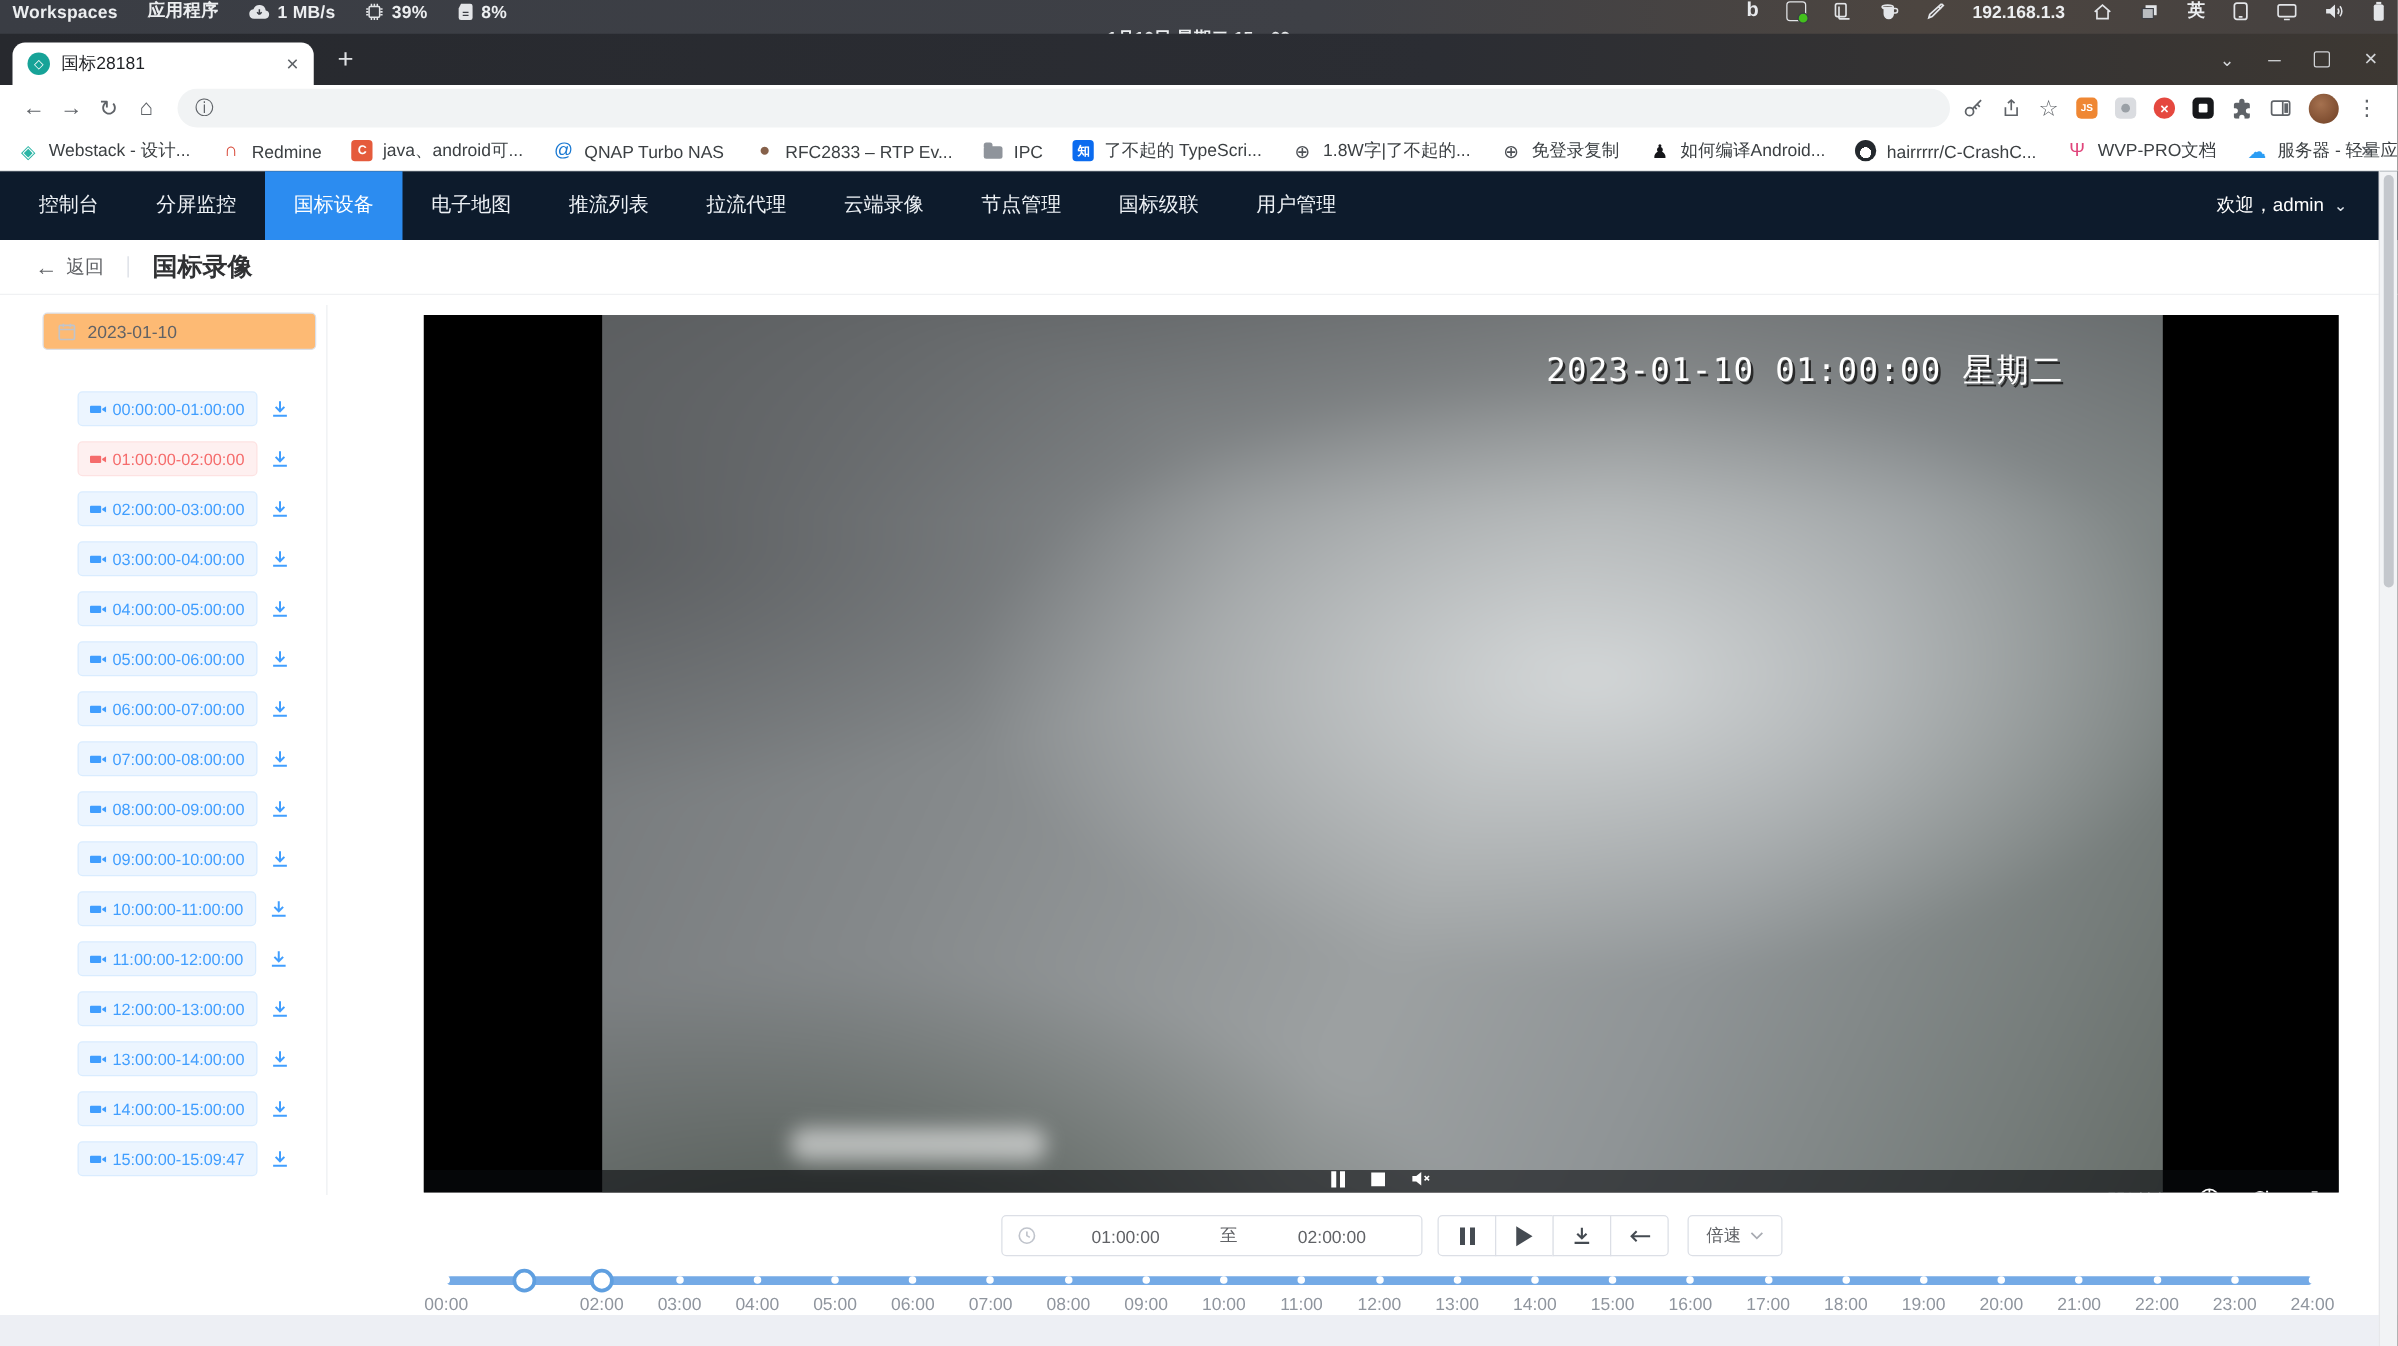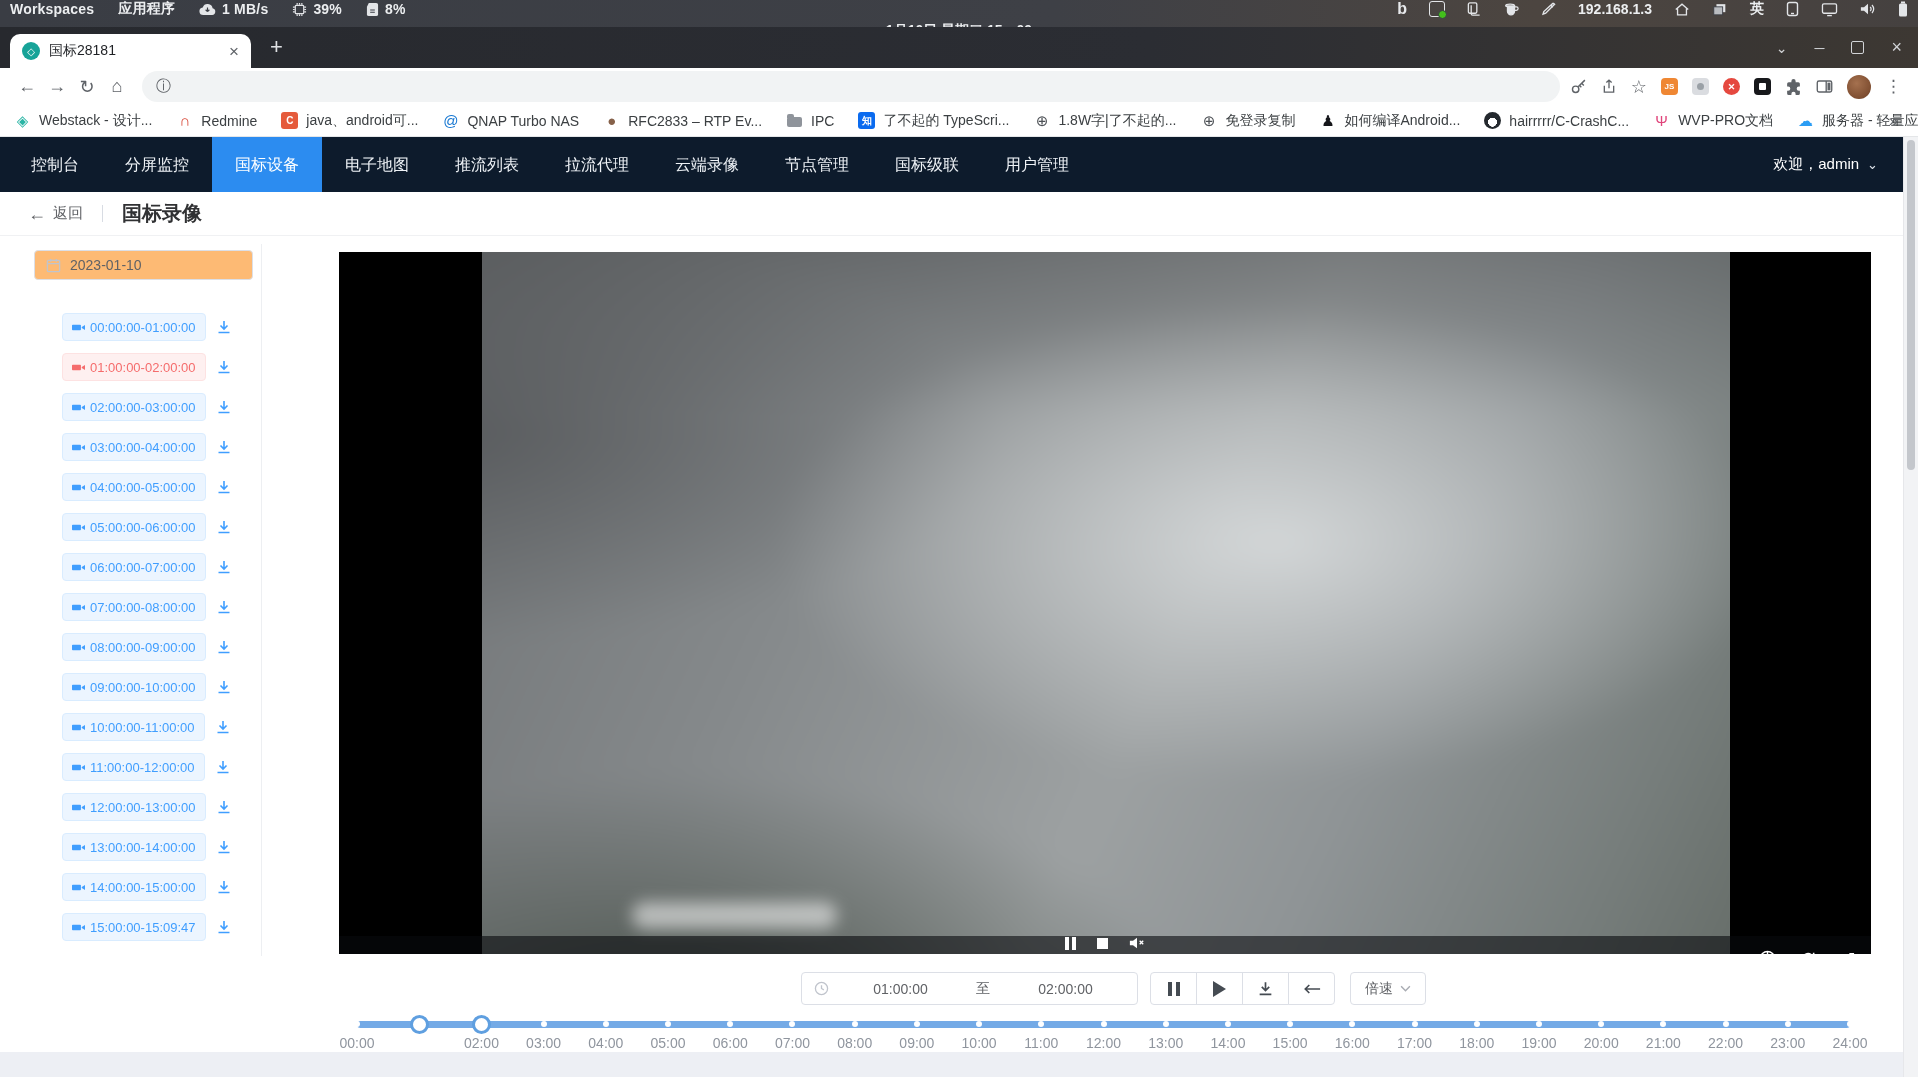--- a/index.html
+++ b/index.html
@@ -615,20 +615,21 @@
           </span>
         </div>
       </div>
   </div>
 
   <div class="player">
     <div class="video-frame">
       <div class="video-blur"></div>
       <div class="wm-blob"></div>
     </div>
+    <div class="osd">2023-01-10 01:00:00 星期二</div>
     <div class="pbar">
       <div class="pbar-left">
         <span class="ic-pause">
             <i></i>
             <i></i>
           </span>
         <span class="ic-stop"></span>
         <span>
             <svg width="16" height="14" viewBox="0 0 18 14">
               <path fill="#fff" d="M1 4.5h3.5L9 1v12L4.5 9.5H1z"></path>

